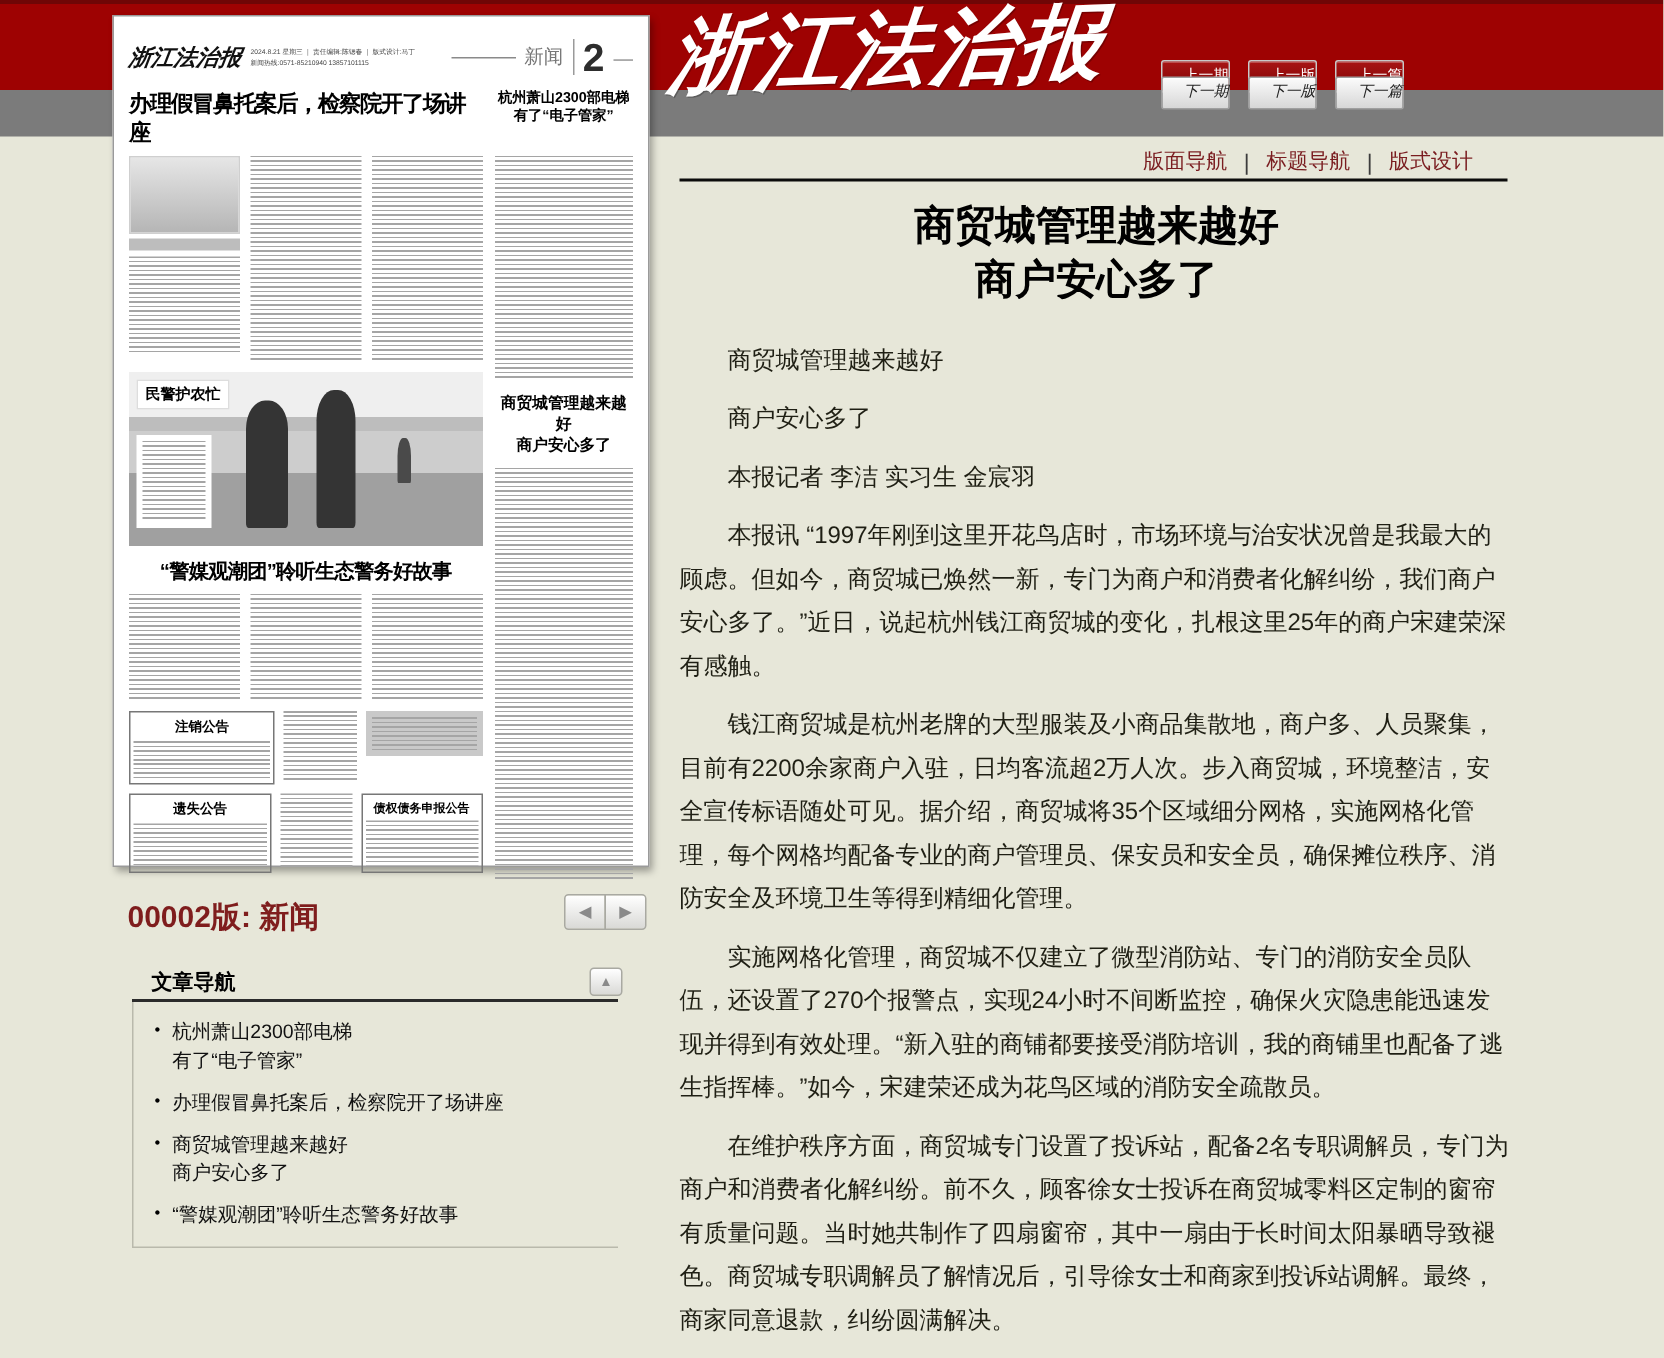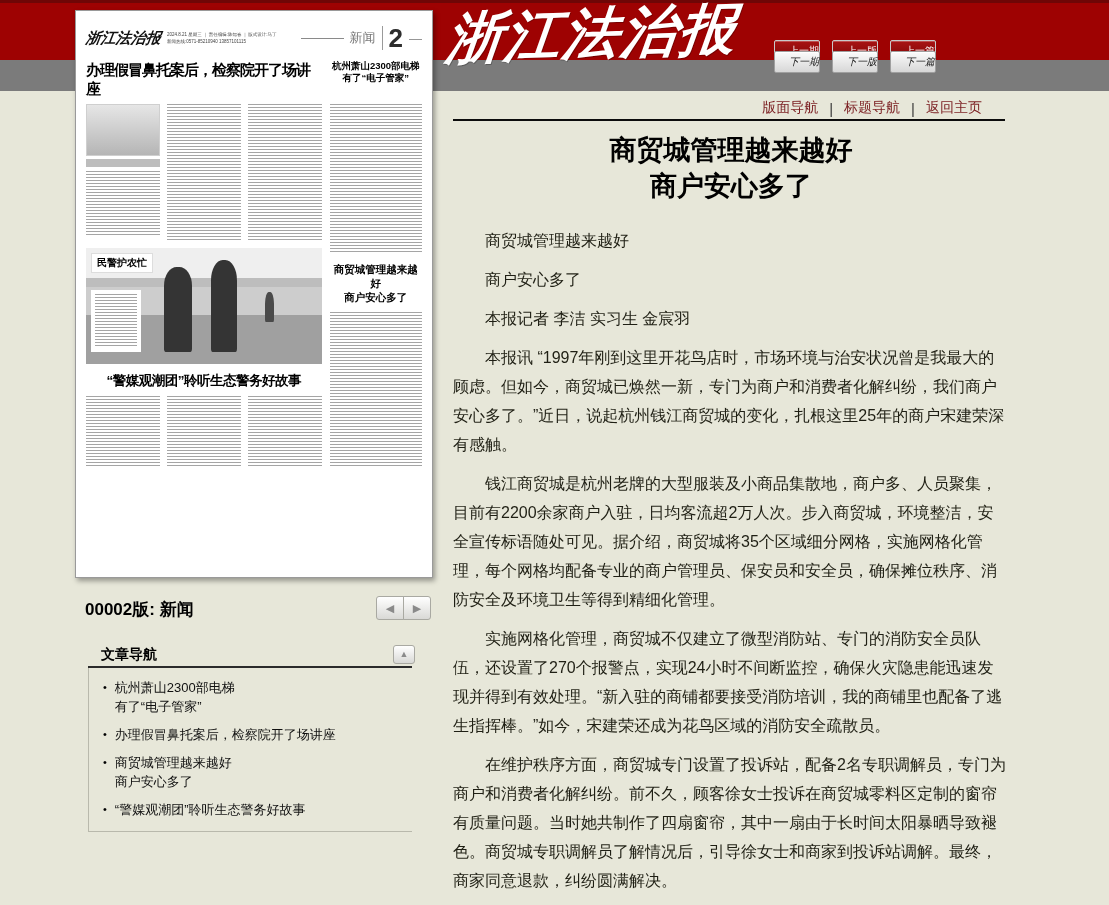--- a/index.html
+++ b/index.html
@@ -81,21 +81,21 @@
   .th-midhead { font-size:13.5px; font-weight:bold; color:#000; text-align:center;
     margin:8px 0 6px; letter-spacing:-0.5px; }
   .notices { margin-top:8px; }
   .nrow { display:flex; gap:6px; margin-bottom:6px; }
   .nbox { border:1px solid #777; padding:2px; }
   .nbox .ntitle { font-size:9px; font-weight:bold; text-align:center; color:#000; margin:1px 0 3px; }
   .graybox { background:#c9c9c9; height:30px; padding:4px; }
   .th-colhead { font-size:10.5px; font-weight:bold; color:#000; text-align:center;
     line-height:14px; white-space:pre-line; margin:3px 0; }
   
-  .pageinfo { position:absolute; left:85px; top:598px; font-size:17px; font-weight:bold; color:#000000; }
+  .pageinfo { position:absolute; left:85px; top:598px; font-size:20px; font-weight:bold; color:#7f1d1d; }
   .pager { position:absolute; left:376px; top:596px; display:flex; }
   .pgbtn { width:28px; height:24px; background:linear-gradient(#ffffff,#d9d9d6);
     border:1px solid #a9a9a2; text-align:center; line-height:22px; font-size:11px;
     color:#8a8a8a; cursor:pointer; }
   .pgbtn:first-child { border-radius:3px 0 0 3px; }
   .pgbtn:last-child { border-radius:0 3px 3px 0; margin-left:-1px; }
   .artnav-title { position:absolute; left:101px; top:646px; font-size:14px; font-weight:bold; color:#000; }
   .collapse { position:absolute; left:393px; top:645px; width:22px; height:19px;
     background:linear-gradient(#ffffff,#d9d9d6); border:1px solid #a9a9a2; border-radius:3px;
     text-align:center; line-height:17px; font-size:9px; color:#8a8a8a; cursor:pointer; }
@@ -126,21 +126,21 @@
 <div class="btn gray">下一期</div>
     <div class="btn gray">下一版</div>
     <div class="btn gray">下一篇</div>
   </div>
 
 <div class="navlinks">
   <span class="lnk">版面导航</span>
   <span class="sep">|</span>
   <span class="lnk">标题导航</span>
   <span class="sep">|</span>
-  <span class="lnk">返回主页</span>
+  <span class="lnk">版式设计</span>
 </div>
 <div class="rule"></div>
 
 <div class="article">
   <h1>
 
   <div>商贸城管理越来越好</div>
       <div>商户安心多了</div>
     </h1>
   <div>
@@ -192,20 +192,45 @@
         <div class="photo-cap">
           <div class="tl" style="height:100%"></div>
         </div>
       </div>
       <div class="th-midhead">“警媒观潮团”聆听生态警务好故事</div>
       <div class="mini-cols" style="height:70px">
         <div class="c tl"></div>
         <div class="c tl"></div>
         <div class="c tl"></div>
       </div>
+      <div class="notices">
+        <div class="nrow">
+          <div class="nbox" style="flex:1.3">
+            <div class="ntitle">注销公告</div>
+            <div class="tl" style="height:26px"></div>
+          </div>
+          <div class="tl" style="flex:0.7;height:46px"></div>
+          <div style="flex:1.1">
+            <div class="graybox">
+              <div class="tl" style="height:100%"></div>
+            </div>
+          </div>
+        </div>
+        <div class="nrow">
+          <div class="nbox" style="flex:1.3">
+            <div class="ntitle">遗失公告</div>
+            <div class="tl" style="height:30px"></div>
+          </div>
+          <div class="tl" style="flex:0.7;height:50px"></div>
+          <div class="nbox" style="flex:1.1">
+            <div class="ntitle" style="font-size:8px">债权债务申报公告</div>
+            <div class="tl" style="height:30px"></div>
+          </div>
+        </div>
+      </div>
     </div>
     <div class="th-right">
       <div class="tl" style="height:150px"></div>
       <div class="th-colhead pre">商贸城管理越来越好
 商户安心多了</div>
       <div class="tl" style="flex:1"></div>
     </div>
   </div>
 </div>
 

